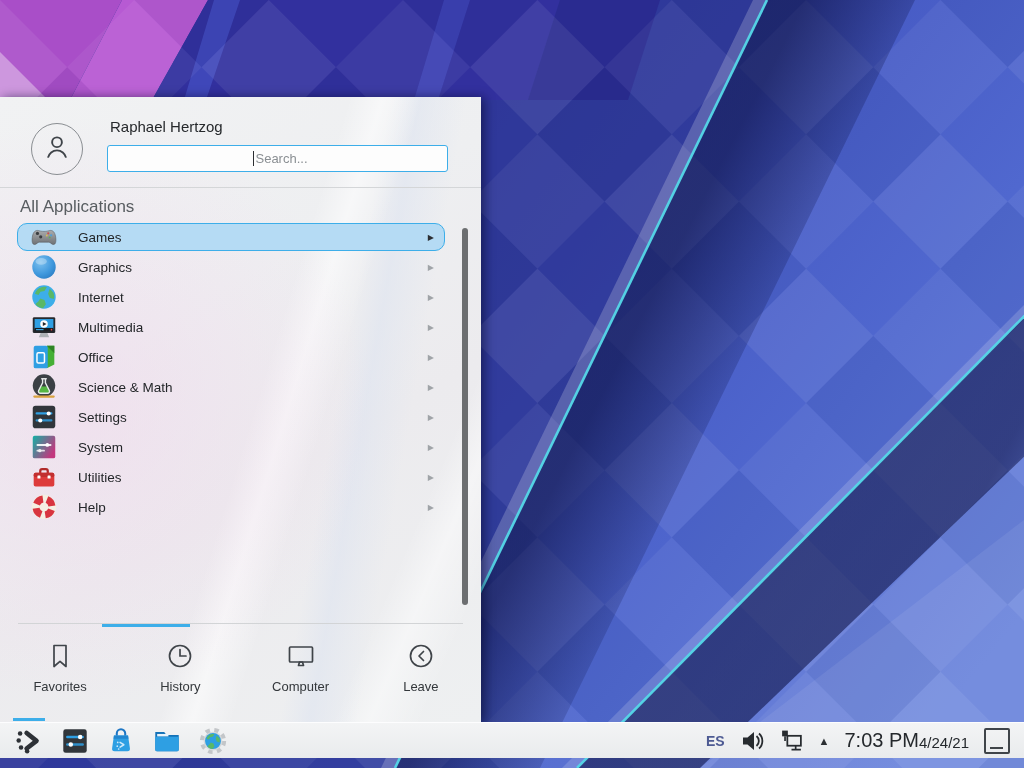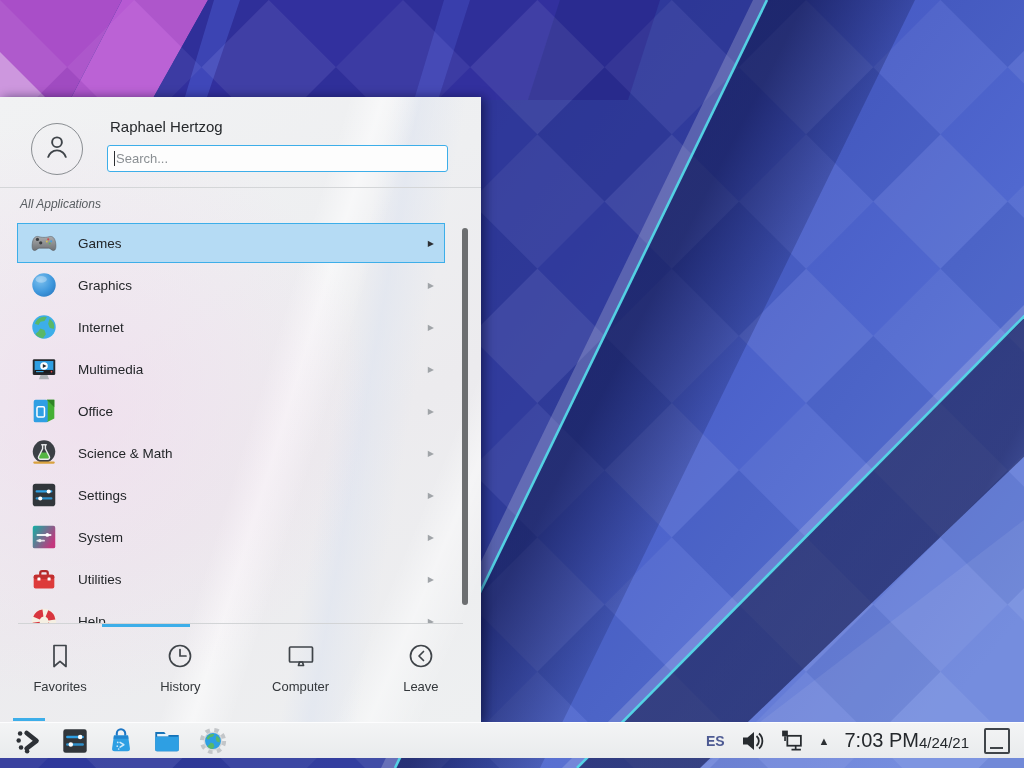--- a/index.html
+++ b/index.html
@@ -27,31 +27,31 @@
   }
   .avatar {
     position:absolute; left:31px; top:26px; width:52px; height:52px;
     border:1px solid #8a8e92; border-radius:50%;
     display:grid; place-items:center; background:transparent;
   }
   .user-name { position:absolute; left:110px; top:21px; font-size:15px; color:#26292c; }
   .search-box {
     position:absolute; left:107px; top:48px; width:341px; height:27px;
     background:#fdfdfd; border:1px solid #3daee9; border-radius:3px;
-    display:flex; align-items:center; padding-left:6px;
+    display:flex; align-items:center; padding-left:6px;justify-content:center;
   }
   .caret { width:1px; height:15px; background:#2b2e31; margin-right:1px; }
   .search-placeholder { font-size:13px; color:#8a8f93; }
   .hsep { position:absolute; left:0; top:90px; width:100%; height:1px; background:#d4d6d8; }
-  .section-label { position:absolute; left:20px; top:100px; font-size:12px; color:#585d61;font-style:italic; }
+  .section-label { position:absolute; left:20px; top:100px; font-size:17px; color:#585d61; }
 
   .app-list { position:absolute; left:0; top:126px; width:481px; height:400px; overflow:hidden; }
   .row {
-    height:40px; margin:0 36px 2px 17px; display:flex; align-items:center;
-    border:1px solid transparent; border-radius:0;
+    height:28px; margin:0 36px 2px 17px; display:flex; align-items:center;
+    border:1px solid transparent; border-radius:10px;
   }
   .row.selected { background:#b5dbf4; border-color:#3daee9; }
   .cicon { width:30px; height:30px; margin-left:11px; flex:0 0 auto; }
   .cicon svg { width:30px; height:30px; display:block; }
   .clabel { margin-left:19px; font-size:13.5px; color:#232629; }
   .carrow { margin-left:auto; margin-right:10px; font-size:8px; color:#a0a4a8; }
   .row.selected .carrow { color:#2c2f33; }
 
   .scrollbar { position:absolute; left:462px; top:131px; width:6px; height:377px; background:#6c6e70; border-radius:3px; }
 

